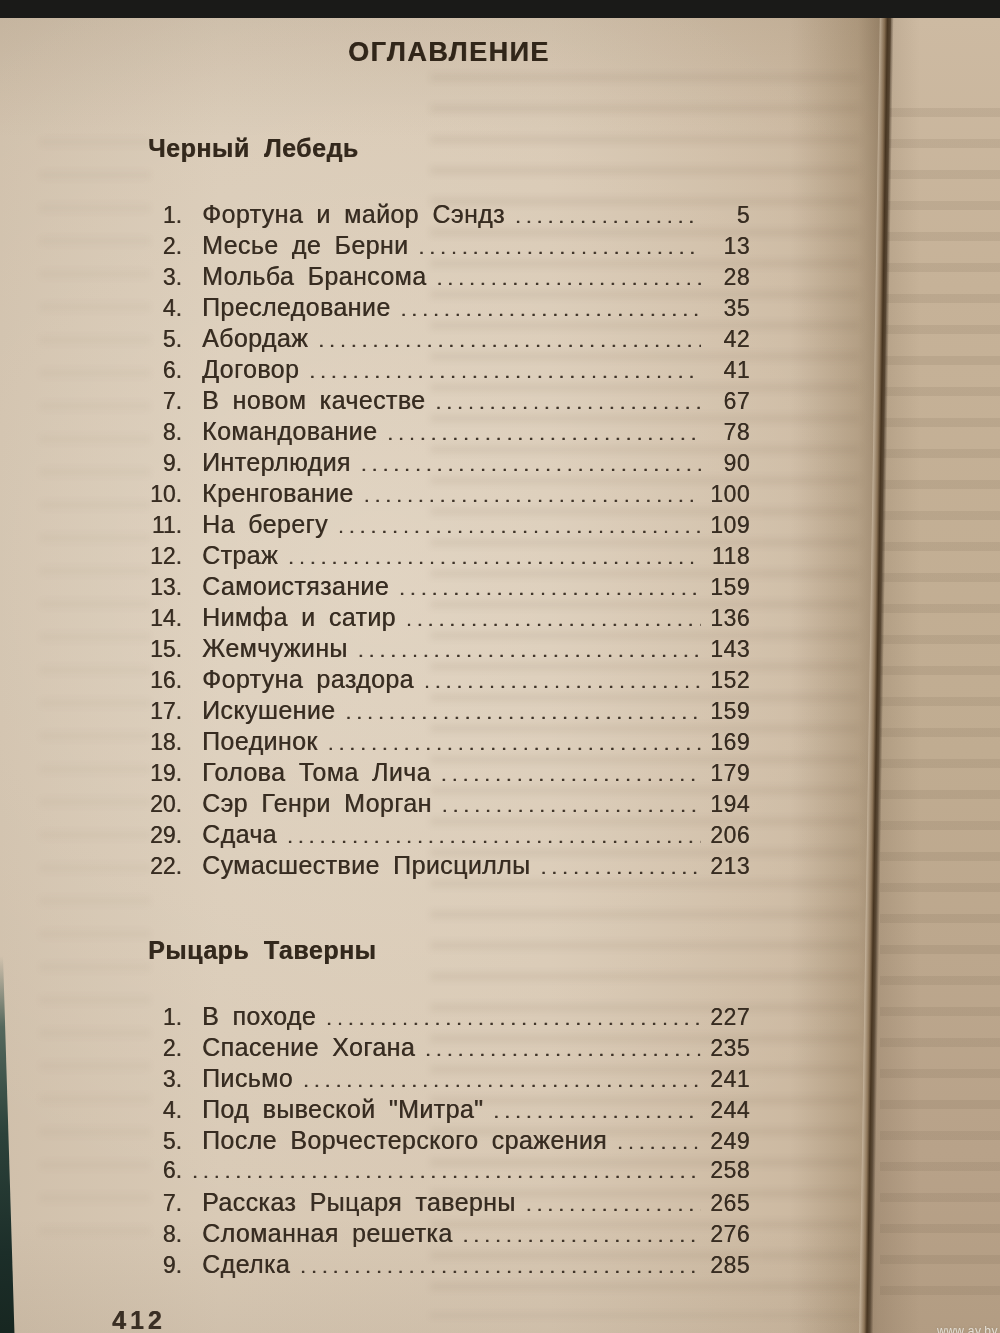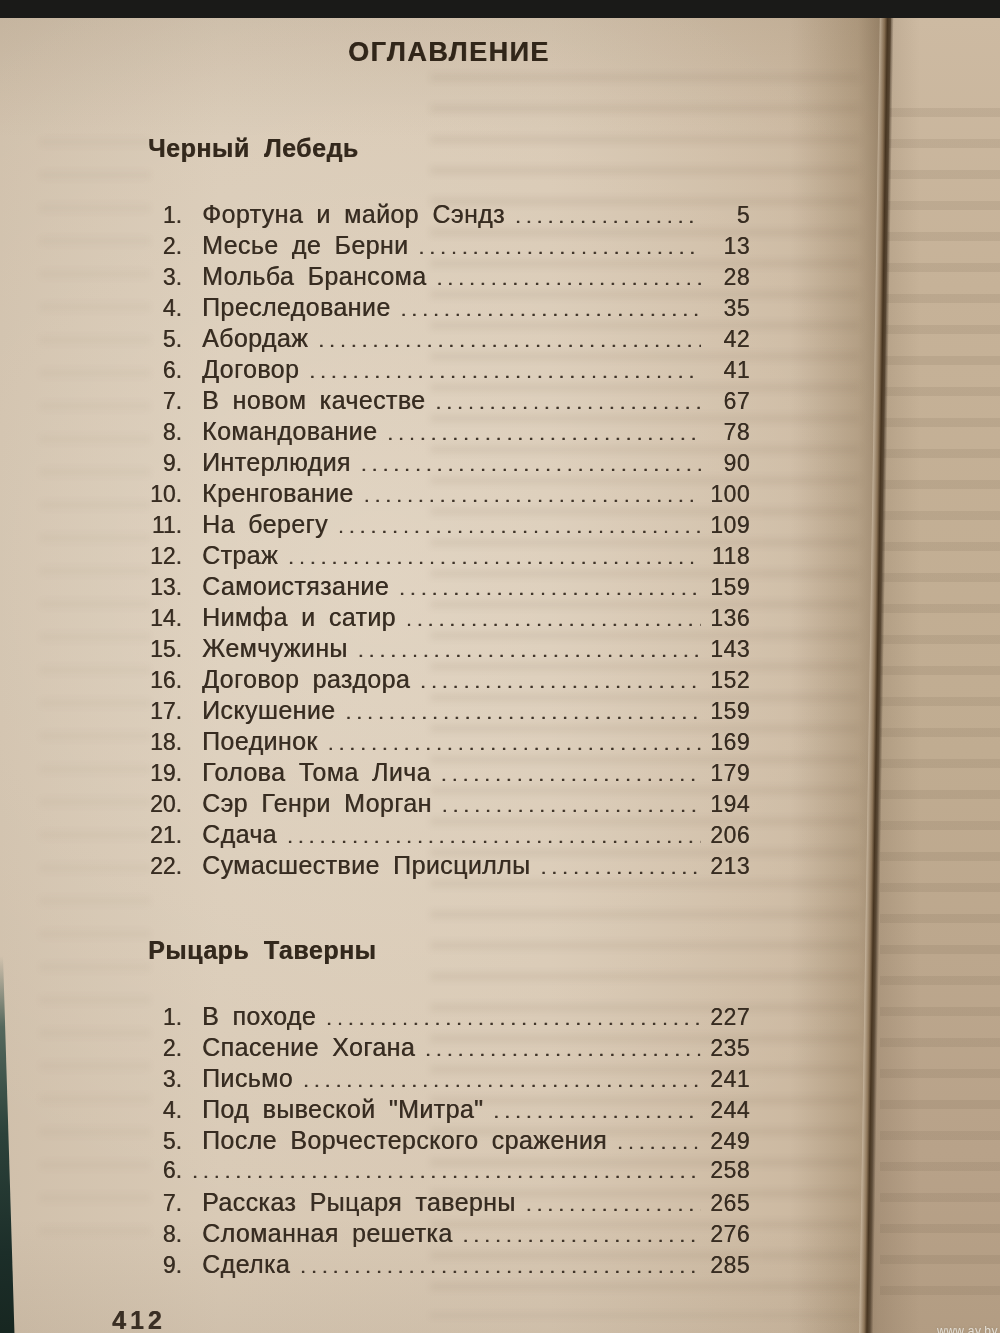--- a/index.html
+++ b/index.html
@@ -220,21 +220,21 @@
                 <span class="pg">136</span>
               </li>
               <li>
                 <span class="num">15.</span>
                 <span class="etitle">Жемчужины</span>
                 <span class="dots">......................................................................</span>
                 <span class="pg">143</span>
               </li>
               <li>
                 <span class="num">16.</span>
-                <span class="etitle">Договор раздора</span>
+                <span class="etitle">Фортуна раздора</span>
                 <span class="dots">......................................................................</span>
                 <span class="pg">152</span>
               </li>
               <li>
                 <span class="num">17.</span>
                 <span class="etitle">Искушение</span>
                 <span class="dots">......................................................................</span>
                 <span class="pg">159</span>
               </li>
               <li>
@@ -249,21 +249,21 @@
                 <span class="dots">......................................................................</span>
                 <span class="pg">179</span>
               </li>
               <li>
                 <span class="num">20.</span>
                 <span class="etitle">Сэр Генри Морган</span>
                 <span class="dots">......................................................................</span>
                 <span class="pg">194</span>
               </li>
               <li>
-                <span class="num">21.</span>
+                <span class="num">29.</span>
                 <span class="etitle">Сдача</span>
                 <span class="dots">......................................................................</span>
                 <span class="pg">206</span>
               </li>
               <li>
                 <span class="num">22.</span>
                 <span class="etitle">Сумасшествие Присциллы</span>
                 <span class="dots">......................................................................</span>
                 <span class="pg">213</span>
               </li>

